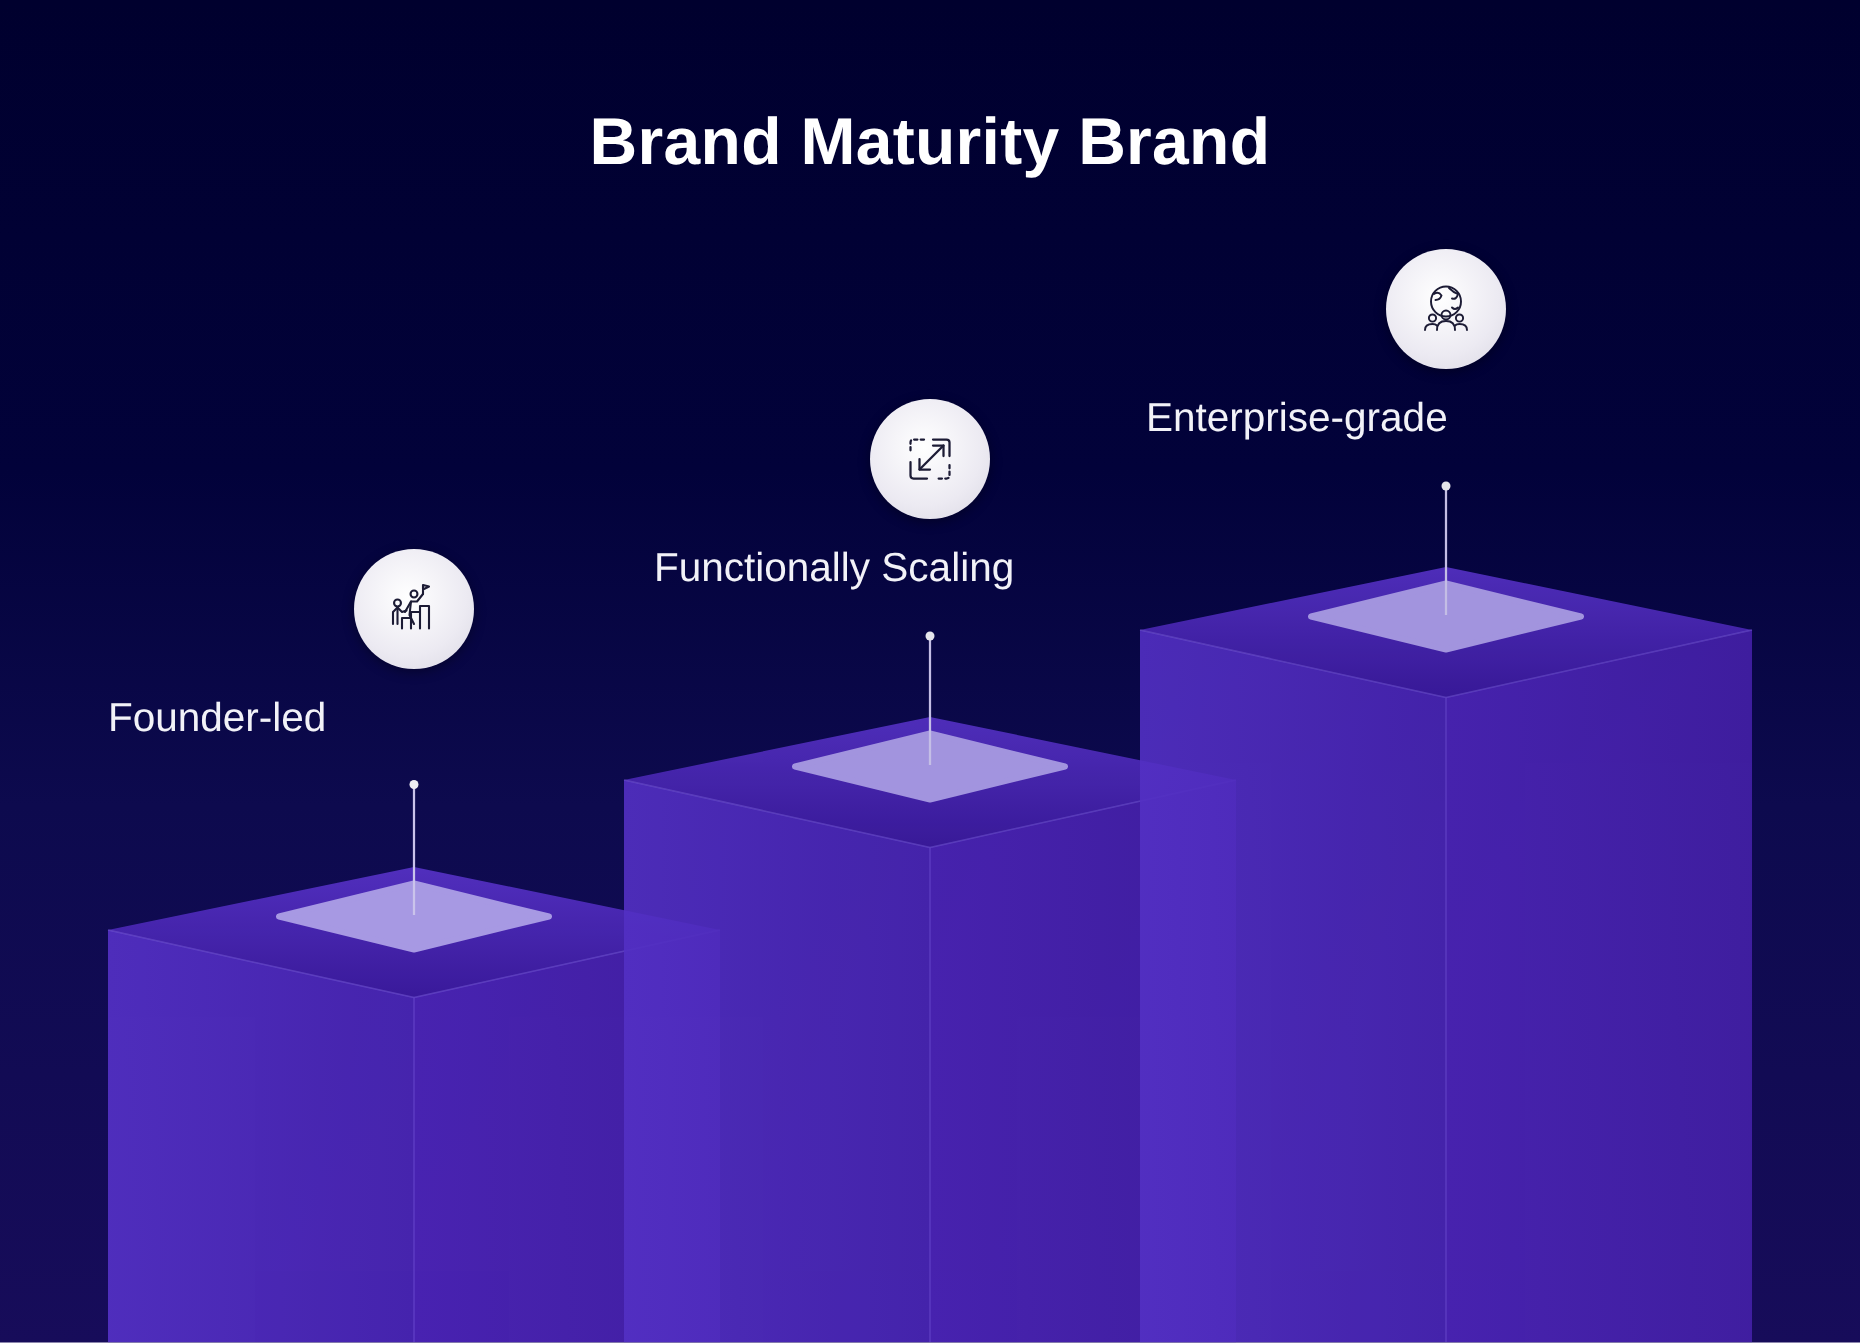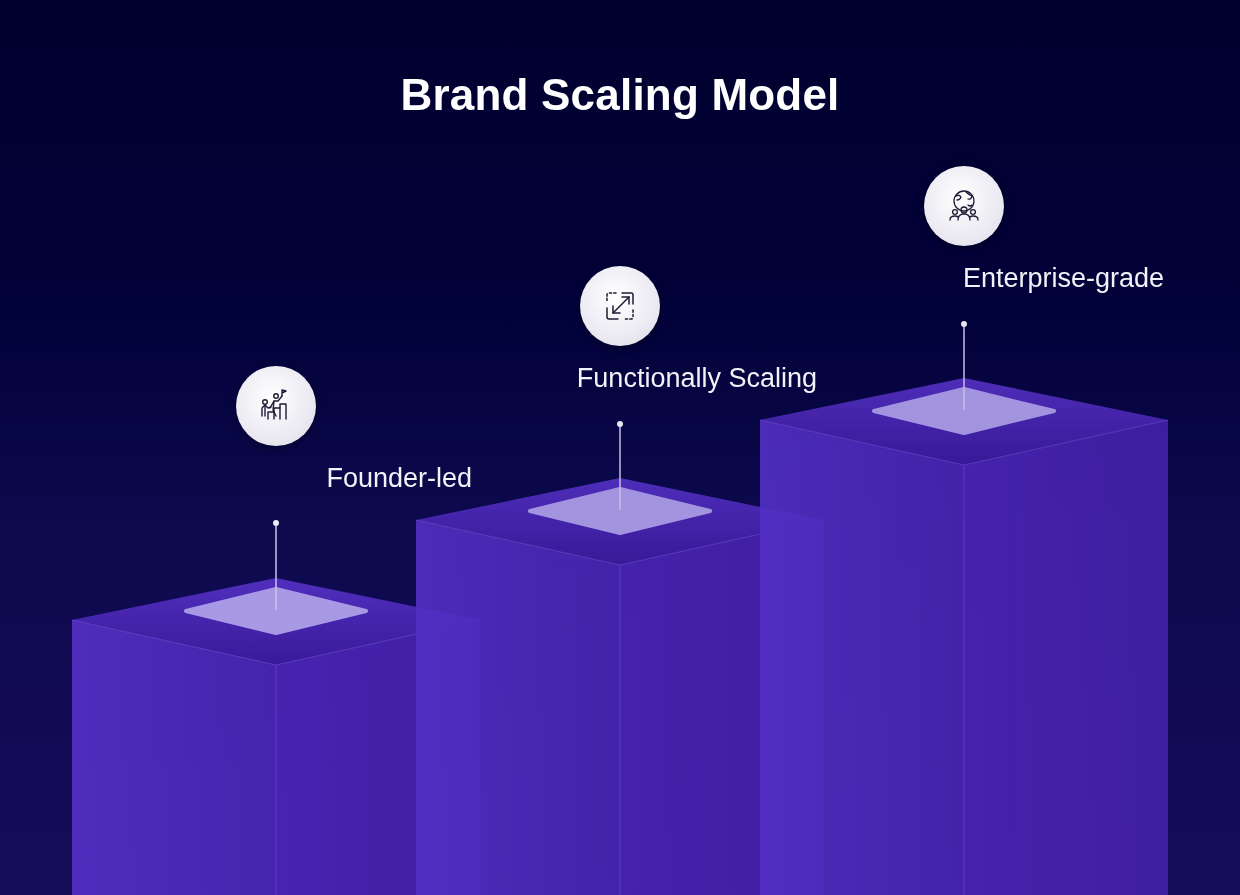--- a/index.html
+++ b/index.html
@@ -7,35 +7,35 @@
     width: 1240px; height: 895px; overflow: hidden; position: relative;
     background: linear-gradient(180deg, #00002e 0%, #02023a 35%, #0d0a4e 60%, #170c5a 100%);
     font-family: "Liberation Sans", "DejaVu Sans", sans-serif;
   }
   .title {
     position: absolute; left: 0; top: 70px; width: 1240px; text-align: center;
     color: #ffffff; font-size: 44px; font-weight: bold; letter-spacing: 0.2px;
   }
   svg.scene { position: absolute; left: 0; top: 0; }
   .label {
-    position: absolute; color: #f2f2f8; font-size: 27px; text-align: right;
+    position: absolute; color: #f2f2f8; font-size: 27px; text-align: left;
     width: 400px; margin-left: -200px;
   }
   .icon-circle {
     position: absolute; width: 80px; height: 80px; margin-left: -40px; border-radius: 50%;
     background: radial-gradient(circle at 45% 40%, #ffffff 0%, #eceaf2 60%, #d9d7e2 100%);
     box-shadow: 0 2px 8px rgba(0,0,0,0.35);
     display: flex; align-items: center; justify-content: center;
   }
   .icon-circle svg { width: 40px; height: 40px; }
 </style>
 </head>
 <body>
 
-<div class="title">Brand Scaling Model</div>
+<div class="title">Brand Maturity Brand</div>
 
 <svg class="scene" width="1240" height="895" viewBox="0 0 1240 895">
   <defs>
     <linearGradient id="leftFace" x1="0" y1="0" x2="1" y2="0">
       <stop offset="0" stop-color="#5330c4"></stop>
       <stop offset="1" stop-color="#4a26b4"></stop>
     </linearGradient>
     <linearGradient id="rightFace" x1="0" y1="0" x2="1" y2="0">
       <stop offset="0" stop-color="#4d25b8"></stop>
       <stop offset="1" stop-color="#4420a8"></stop>
@@ -102,21 +102,21 @@
   <svg viewBox="0 0 40 40" fill="none" stroke="#1c1b35" stroke-width="1.5" stroke-linecap="round" stroke-linejoin="round">
     <path d="M16 7 H9 Q7 7 7 9 V16" stroke-dasharray="2.2 2.2"></path>
     <path d="M7 22 V31 Q7 33 9 33 H18"></path>
     <path d="M22 7 H31 Q33 7 33 9 V18"></path>
     <path d="M33 24 V31 Q33 33 31 33 H24" stroke-dasharray="2.2 2.2"></path>
     <path d="M29 11 L13 27"></path>
     <path d="M22 11 H29 V18"></path>
     <path d="M13 20 V27 H20"></path>
   </svg>
 </div>
-<div class="label" style="left:617px; top:363px;">Functionally Scaling</div>
+<div class="label" style="left:636px; top:363px;">Functionally Scaling</div>
 
 <div class="icon-circle" style="left:964px; top:166px;">
   <svg viewBox="0 0 40 40" fill="none" stroke="#1c1b35" stroke-width="1.3" stroke-linecap="round" stroke-linejoin="round">
     <circle cx="20" cy="15" r="10"></circle>
     <path d="M12 10 Q15 8 17 11 Q16 14 13 14"></path>
     <path d="M22 6 Q25 9 28 10 Q27 14 24 13"></path>
     <path d="M24 19 Q26 21 28 19"></path>
     <circle cx="20" cy="24" r="3"></circle>
     <path d="M14 34 Q14 28 20 28 Q26 28 26 34"></path>
     <circle cx="11" cy="26" r="2.4"></circle>

